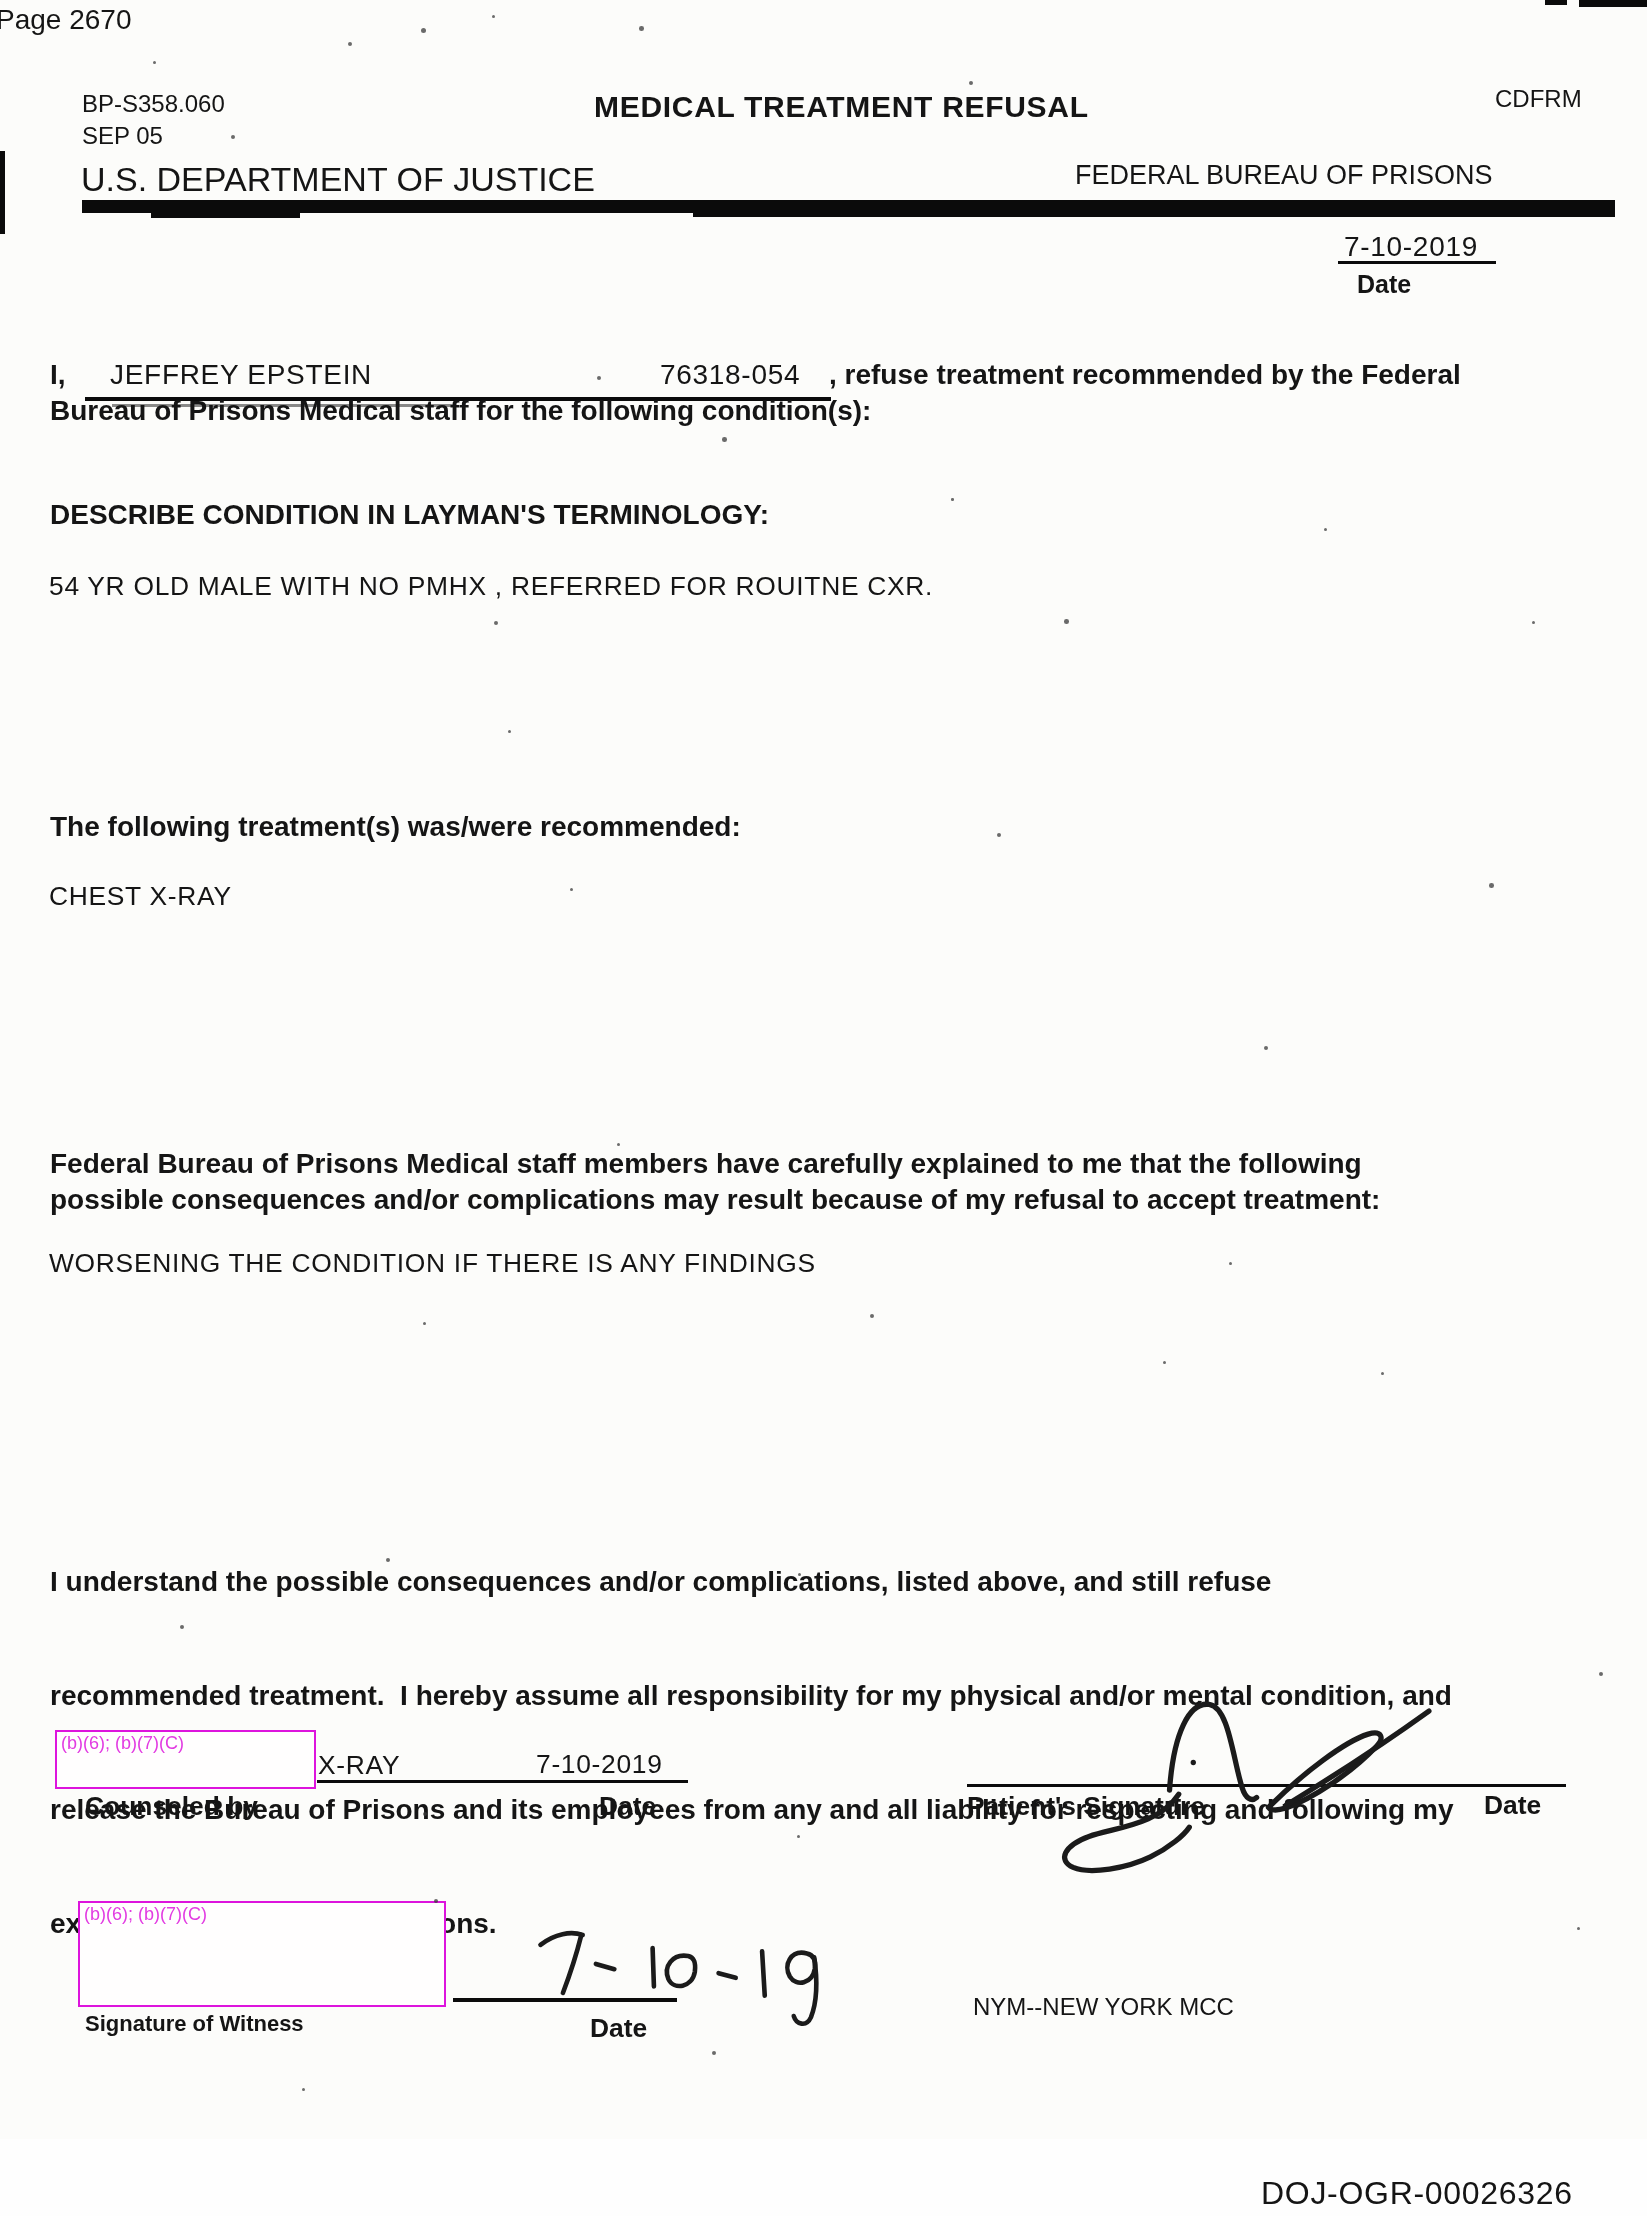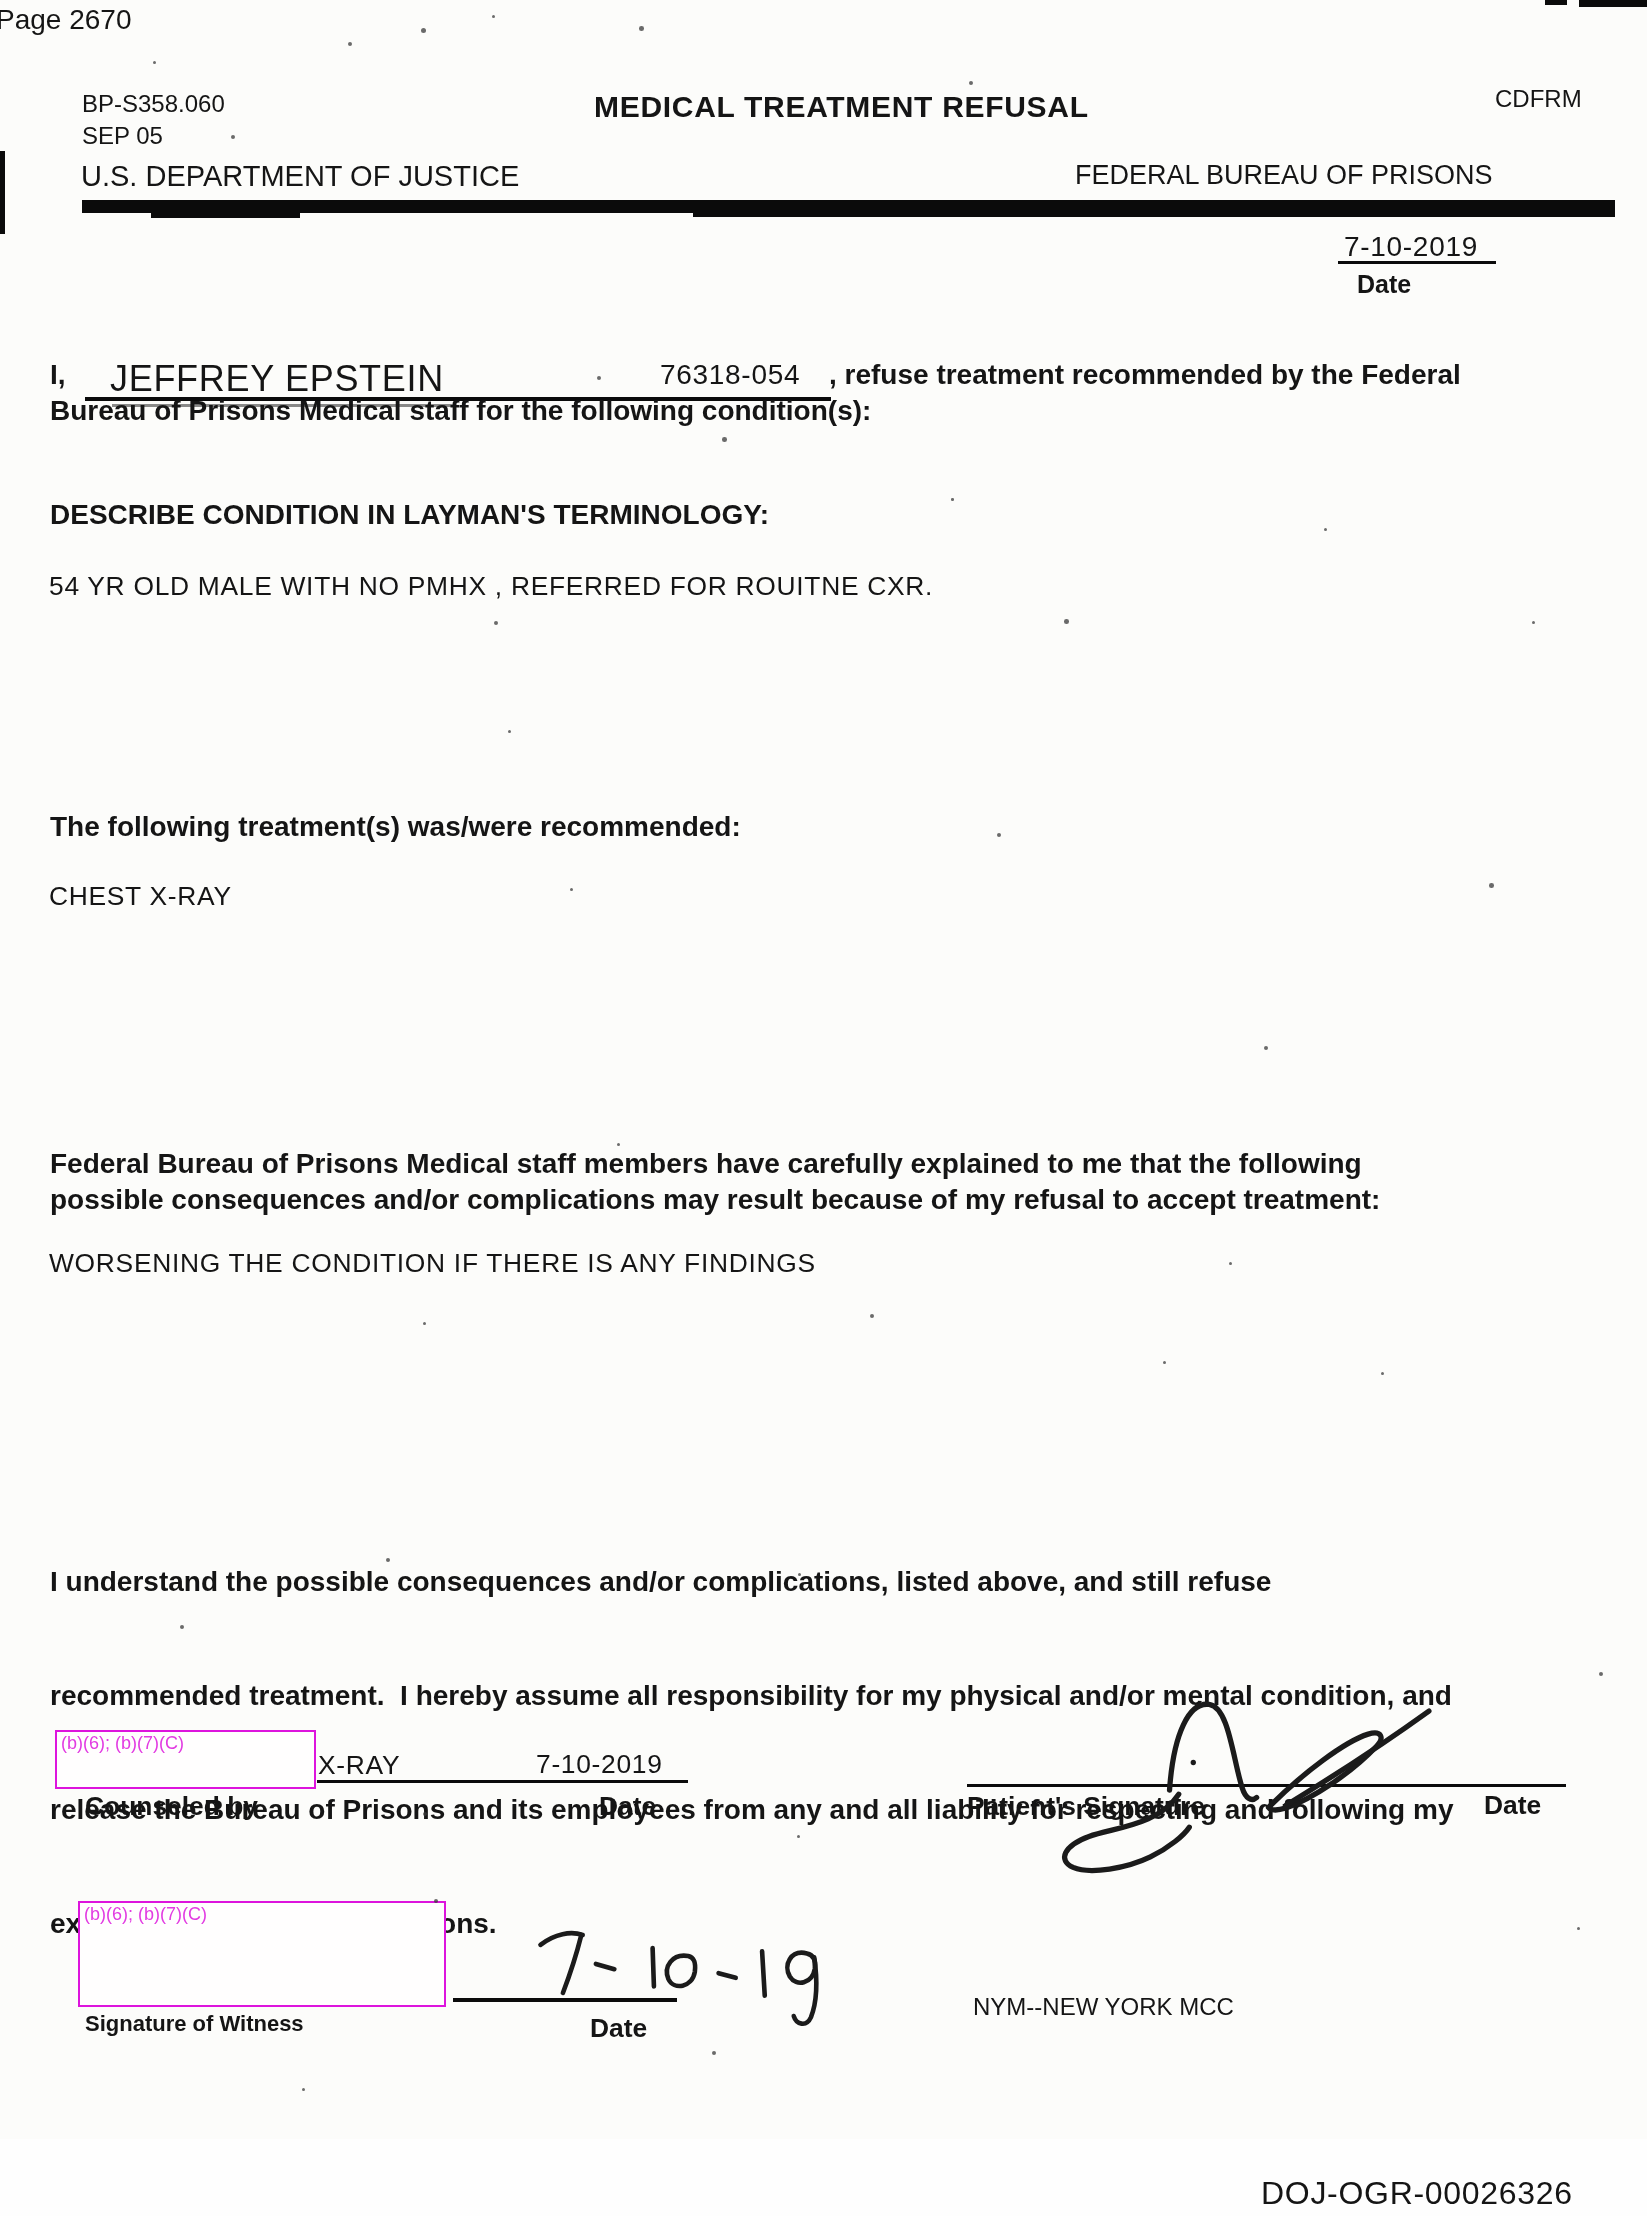--- a/index.html
+++ b/index.html
@@ -45,33 +45,33 @@
   <div class="rule" style="left:1545px;top:0;width:22.4px;height:5.3px;"></div>
   <div class="rule" style="left:1579px;top:0;width:69px;height:7.3px;"></div>
 
   <div class="rule" style="left:0;top:151px;width:5.3px;height:83px;"></div>
 
   <div class="abs" style="left:82px;top:91px;font-size:24px;">BP-S358.060</div>
   <div class="abs" style="left:82px;top:123px;font-size:24px;">SEP 05</div>
   <div class="abs b" style="left:594px;top:91px;font-size:30px;letter-spacing:0.7px;">MEDICAL TREATMENT REFUSAL</div>
   <div class="abs" style="left:1495px;top:86px;font-size:24px;">CDFRM</div>
 
-  <div class="abs" style="left:81px;top:161px;font-size:29px;">U.S. DEPARTMENT OF JUSTICE</div>
+  <div class="abs" style="left:81px;top:161px;font-size:34px;">U.S. DEPARTMENT OF JUSTICE</div>
   <div class="abs" style="left:1075px;top:161px;font-size:27px;">FEDERAL BUREAU OF PRISONS</div>
 
   <div class="rule" style="left:82px;top:200px;width:1533px;height:12.5px;"></div>
   <div class="rule" style="left:693px;top:200px;width:922px;height:17px;"></div>
   <div class="rule" style="left:151px;top:209px;width:149px;height:8.6px;"></div>
 
   <div class="abs typed" style="left:1344px;top:232px;font-size:28px;">7-10-2019</div>
   <div class="rule" style="left:1338px;top:261px;width:158px;height:3.3px;"></div>
   <div class="abs b" style="left:1357px;top:271px;font-size:25px;">Date</div>
 
   <div class="abs b" style="left:50px;top:360px;font-size:28px;">I,</div>
-  <div class="abs typed" style="left:110px;top:360px;font-size:36px;">JEFFREY EPSTEIN</div>
+  <div class="abs typed" style="left:110px;top:360px;font-size:28px;">JEFFREY EPSTEIN</div>
   <div class="abs typed" style="left:660px;top:360px;font-size:28px;">76318-054</div>
   <div class="rule" style="left:85px;top:397px;width:746px;height:4px;"></div>
   <div class="smudge" style="left:112px;top:404px;width:343px;height:2.6px;"></div>
   <div class="abs b" style="left:829px;top:360px;font-size:28px;">, refuse treatment recommended by the Federal</div>
   <div class="abs b" style="left:50px;top:396px;font-size:28px;">Bureau of Prisons Medical staff for the following condition(s):</div>
 
   <div class="abs b" style="left:50px;top:500px;font-size:28px;">DESCRIBE CONDITION IN LAYMAN'S TERMINOLOGY:</div>
   <div class="abs typed" style="left:49px;top:572px;font-size:26.4px;">54 YR OLD MALE WITH NO PMHX , REFERRED FOR ROUITNE CXR.</div>
 
   <div class="abs b" style="left:50px;top:812px;font-size:28px;">The following treatment(s) was/were recommended:</div>

